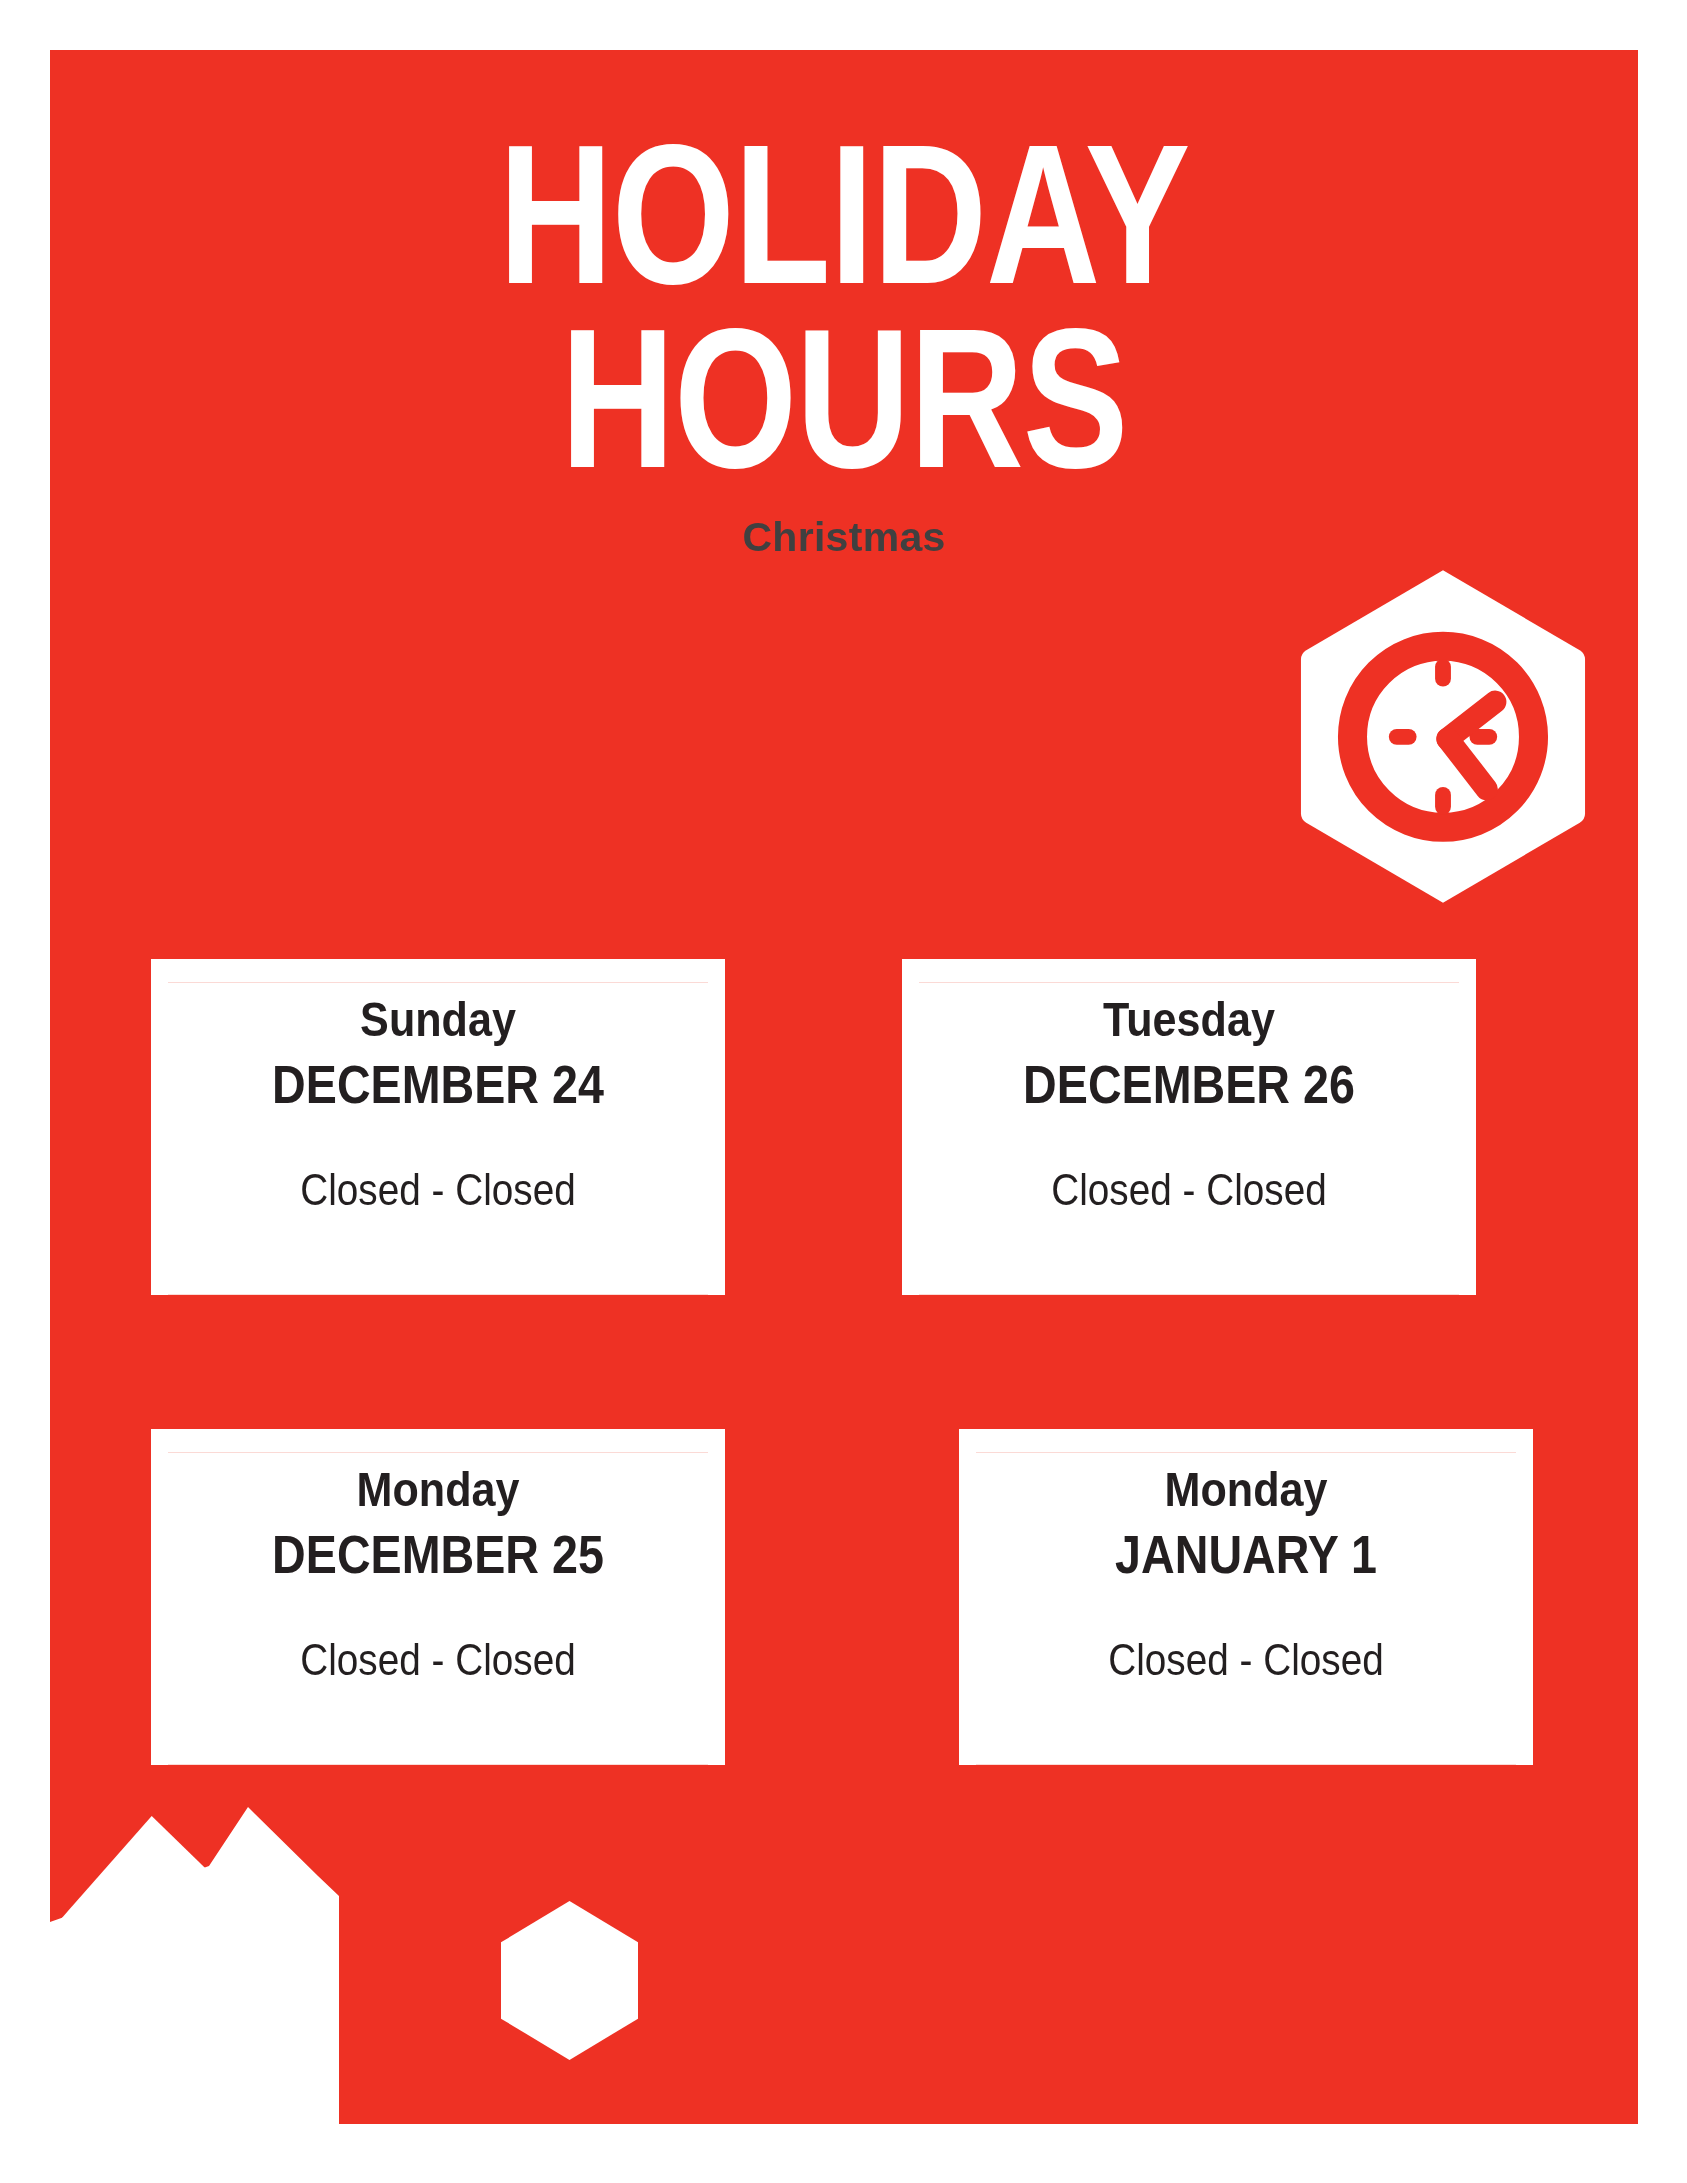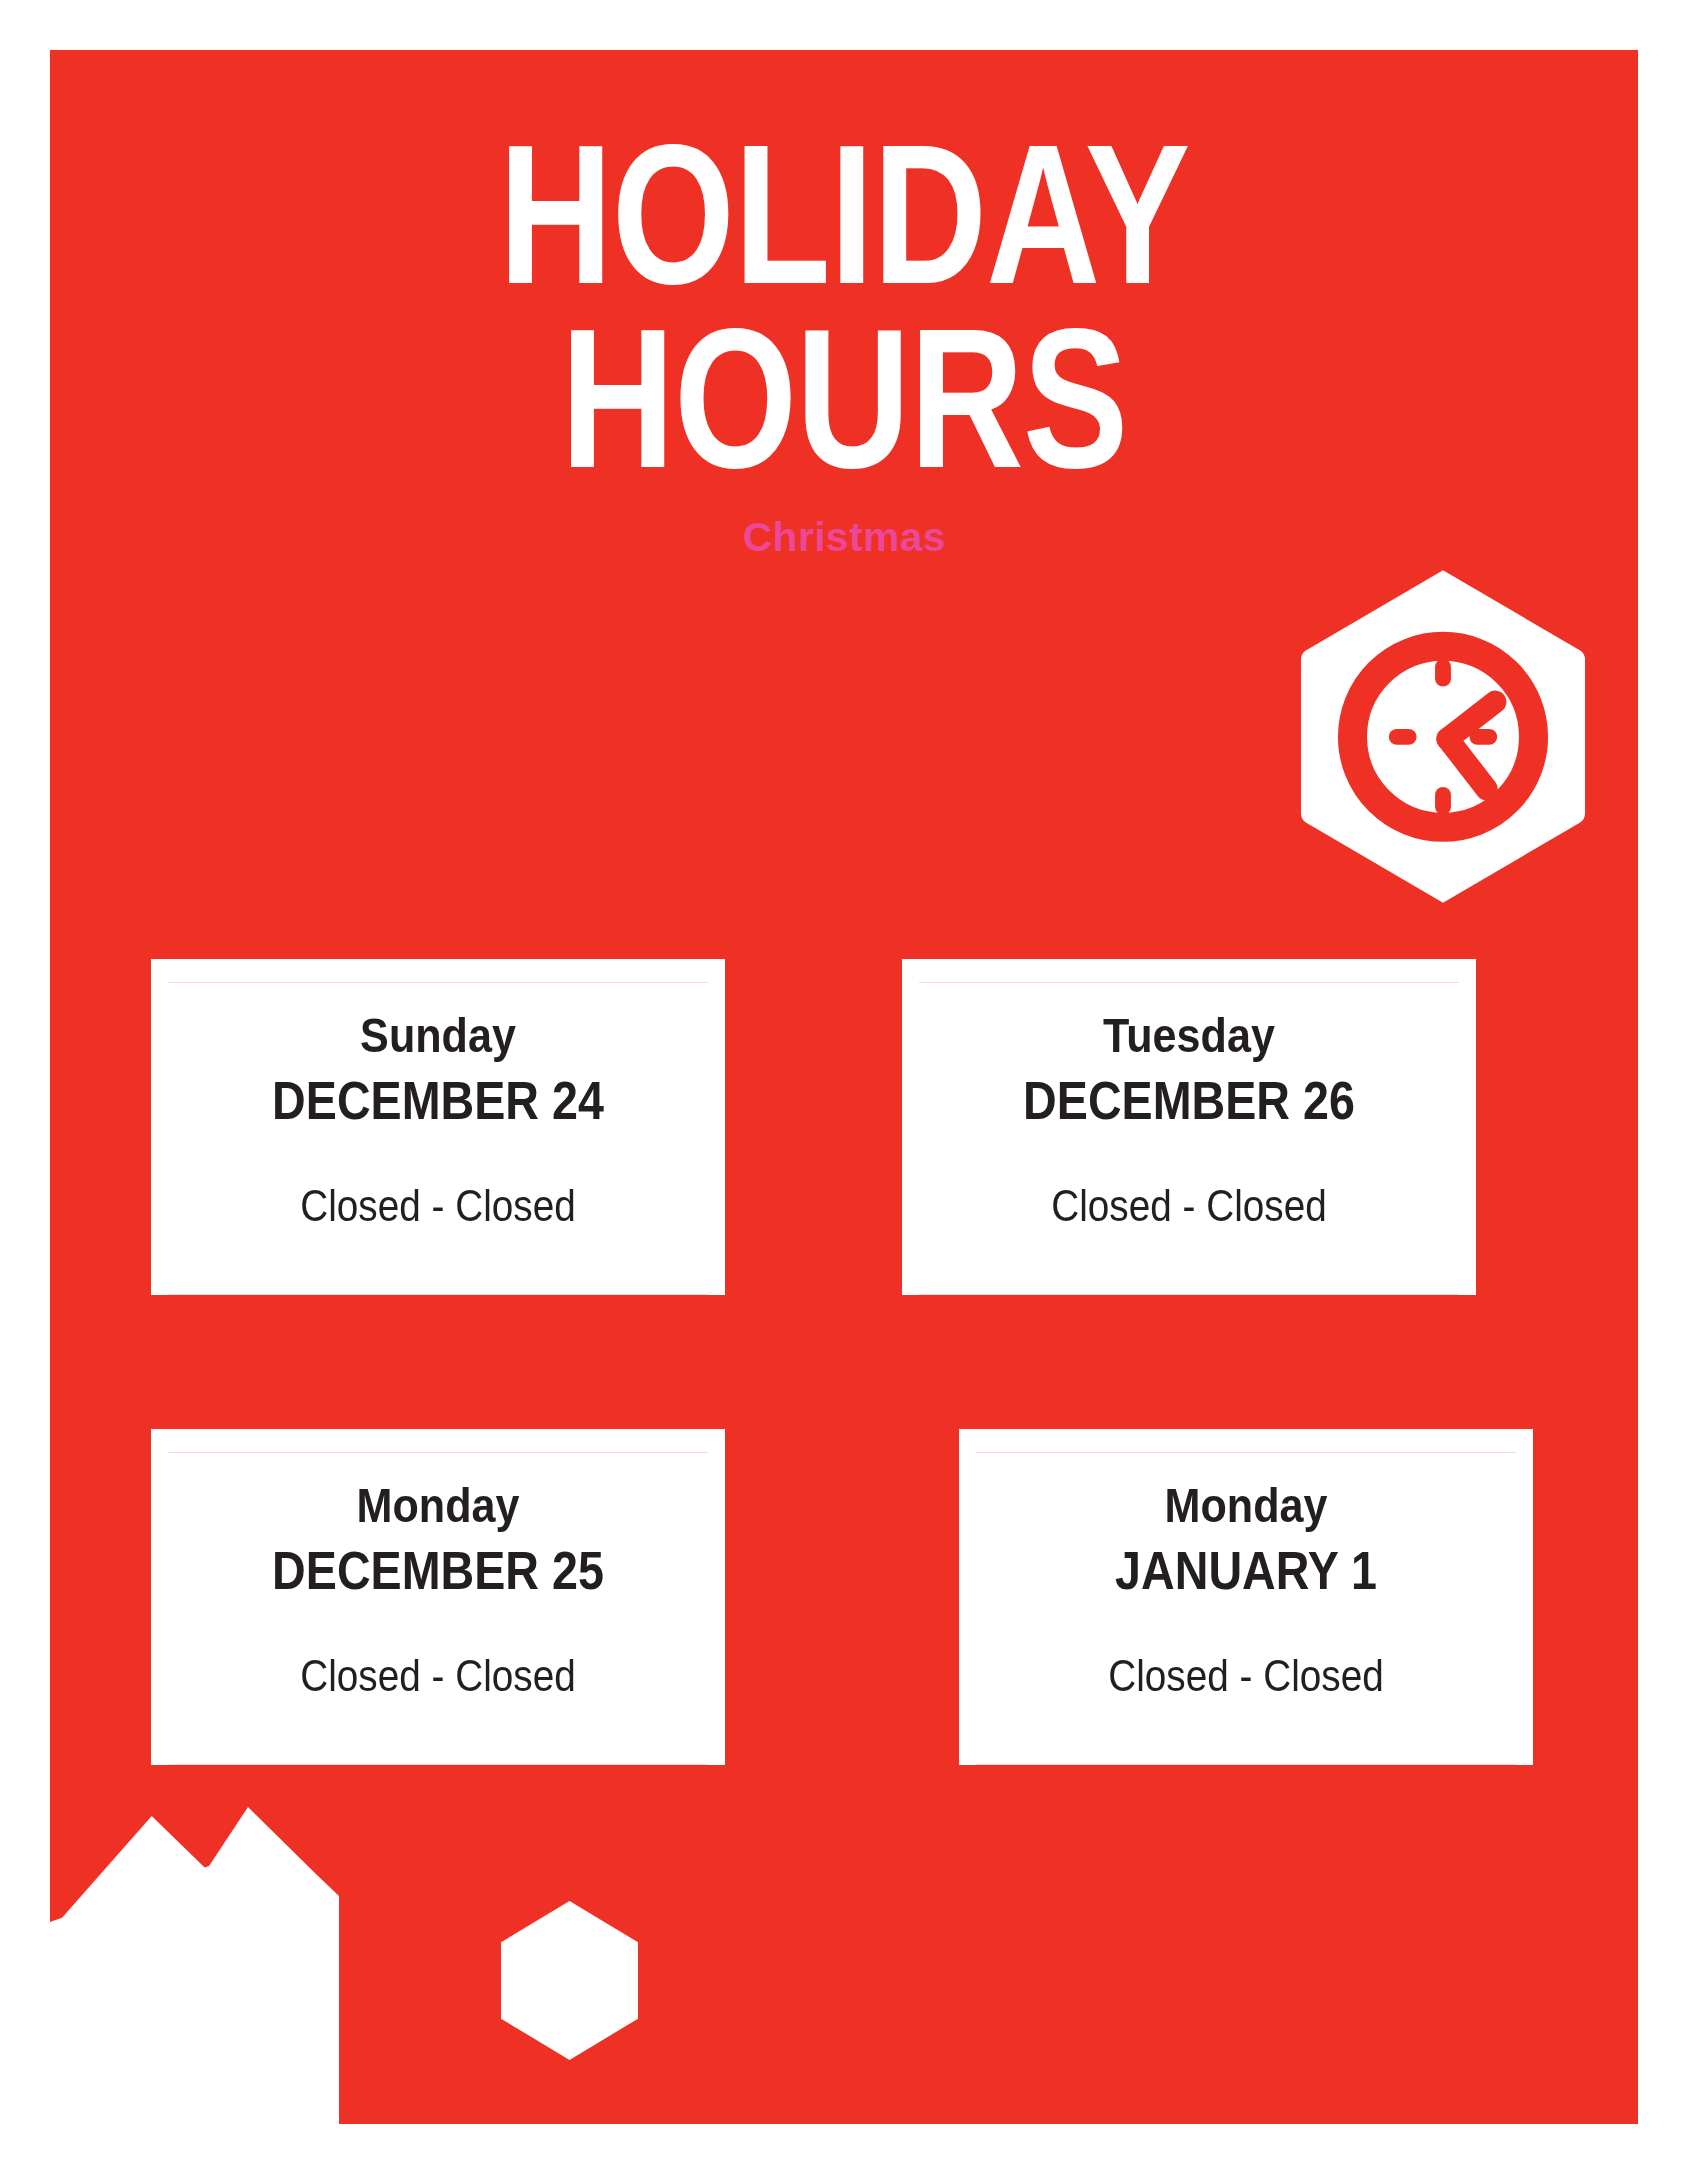--- a/index.html
+++ b/index.html
@@ -51,37 +51,37 @@
     margin:0;padding:0 79px;
     font-family:"Liberation Sans",sans-serif;
     font-weight:700;color:#ffffff;
     font-size:198px;line-height:0.93;
     text-align:center;letter-spacing:-1.3px;
     transform:scaleX(.80);transform-origin:50% 0;
     padding-top:73px;white-space:pre-line;
   }
   #poster-subtitle{
     margin:0;padding-top:22.5px;
-    font-size:41px;font-weight:700;color:#ec4899;
+    font-size:41px;font-weight:700;color:#404040;
     text-align:center;letter-spacing:0.3px;
   }
 
   
   #clock-badge{position:absolute;left:1297px;top:566px;width:292px;height:341px;}
   #clock-badge svg{display:block;width:100%;height:100%;}
 
   
   .card{
     position:absolute;width:574px;height:336px;background:#ffffff;
     box-sizing:border-box;padding:22.5px 17px 0 17px;text-align:center;
   }
   .card-inner{
     box-sizing:border-box;width:100%;height:100%;
     border:1.3px solid #fbdad6;border-left:none;border-right:none;
-    padding-top:28px;
+    padding-top:12px;
   }
   #card-0{left:151px;top:959px;}
   #card-1{left:902px;top:959px;}
   #card-2{left:151px;top:1429px;}
   #card-3{left:959px;top:1429px;}
 
   .card-weekday{
     margin:0;font-size:49px;font-weight:700;color:#231f20;
     line-height:1.0;transform:scaleX(.88);
   }

